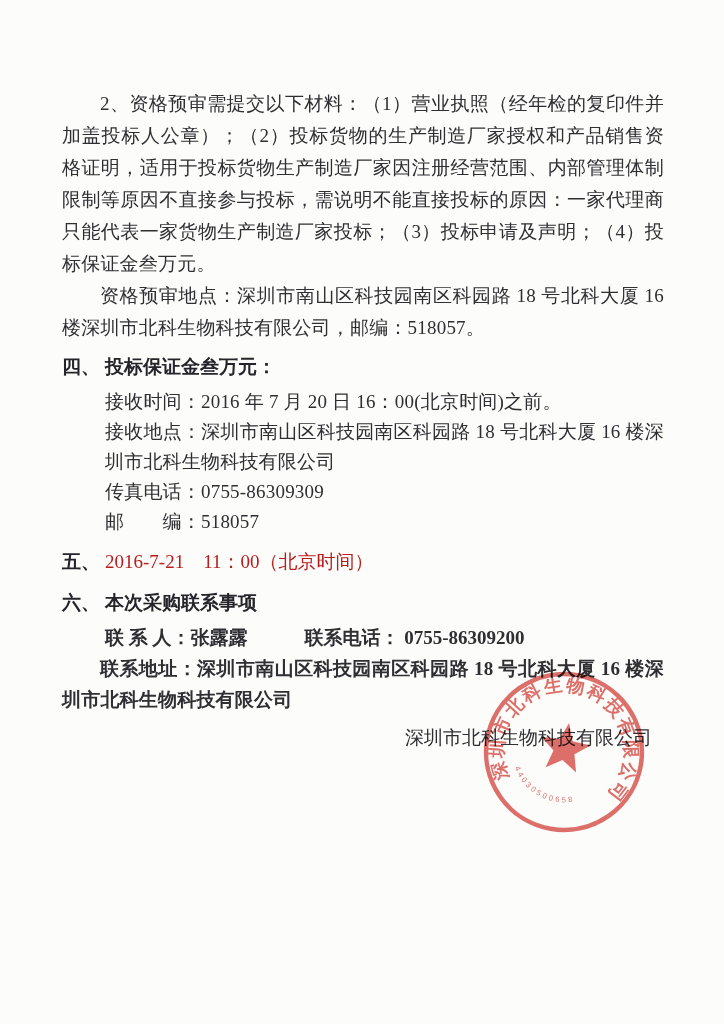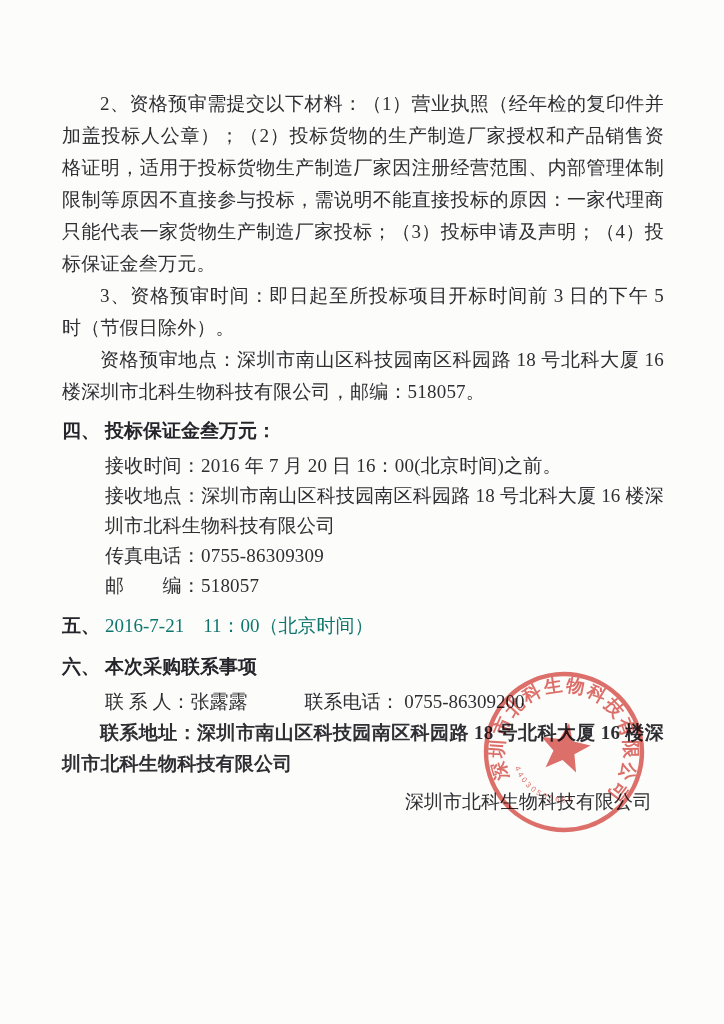--- a/index.html
+++ b/index.html
@@ -30,38 +30,39 @@
   }
 
   
   .sec-row {
     display: flex;
     font-weight: bold;
     line-height: 33px;
     color: #24242a;
   }
   .sec-row .sec-num { width: 43px; flex: 0 0 43px; }
-  .sec-row .sec-value { font-weight: normal; color: #0f766e; }
+  .sec-row .sec-value { font-weight: normal; color: #b91c1c; }
   .mt4 { margin-top: 4px; }
   .mt6 { margin-top: 6px; }
   .mt8 { margin-top: 8px; }
 
   
   .sec-block {
     margin-left: 43px;
     line-height: 30px;
     text-align: justify;
     letter-spacing: 0.2px;
   }
   .sec-block .line { margin: 0; }
 
   
   .contact-line {
     margin-left: 43px;
     line-height: 30px;
+    font-weight: bold;
   }
   .addr-para {
     text-indent: 2em;
     text-align: justify;
     line-height: 31px;
     letter-spacing: 0.2px;
     font-weight: bold;
   }
 
   .signature {
@@ -97,21 +98,20 @@
   }
 </style>
 </head>
 <body>
 
 <div class="page">
   <div class="content">
 
     <p class="para">2、资格预审需提交以下材料：（1）营业执照（经年检的复印件并加盖投标人公章）；（2）投标货物的生产制造厂家授权和产品销售资格证明，适用于投标货物生产制造厂家因注册经营范围、内部管理体制限制等原因不直接参与投标，需说明不能直接投标的原因：一家代理商只能代表一家货物生产制造厂家投标；（3）投标申请及声明；（4）投标保证金叁万元。</p>
 
-    <p class="para">3、资格预审时间：即日起至所投标项目开标时间前 3 日的下午 5 时（节假日除外）。</p>
 
     <p class="para">资格预审地点：深圳市南山区科技园南区科园路 18 号北科大厦 16 楼深圳市北科生物科技有限公司，邮编：518057。</p>
 
     <div class="sec-row mt6">
       <span class="sec-num">四、</span>
       <span class="sec-title">投标保证金叁万元：</span>
     </div>
 
     <div class="sec-block mt4">
       <p class="line">接收时间：2016 年 7 月 20 日 16：00(北京时间)之前。</p>

